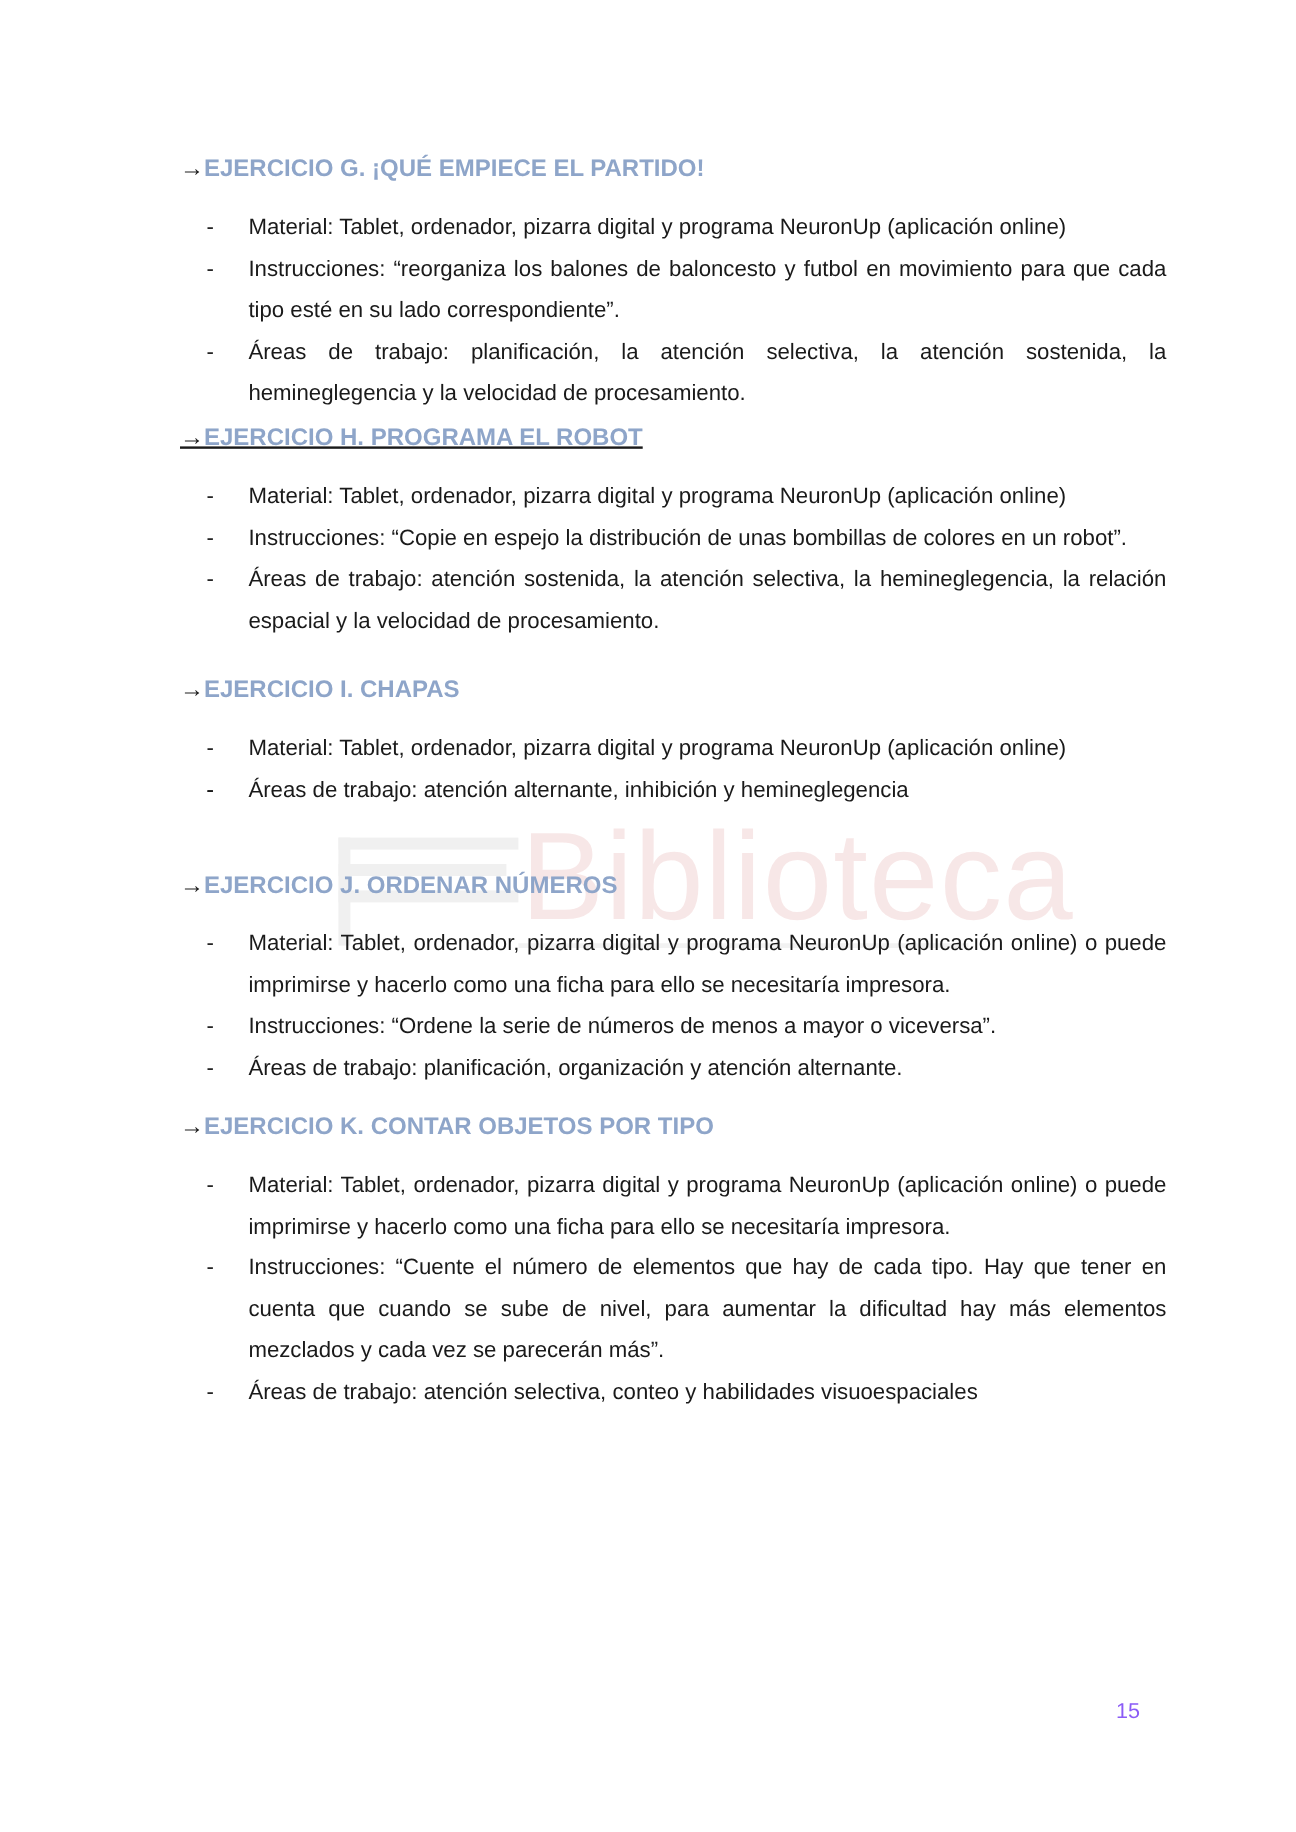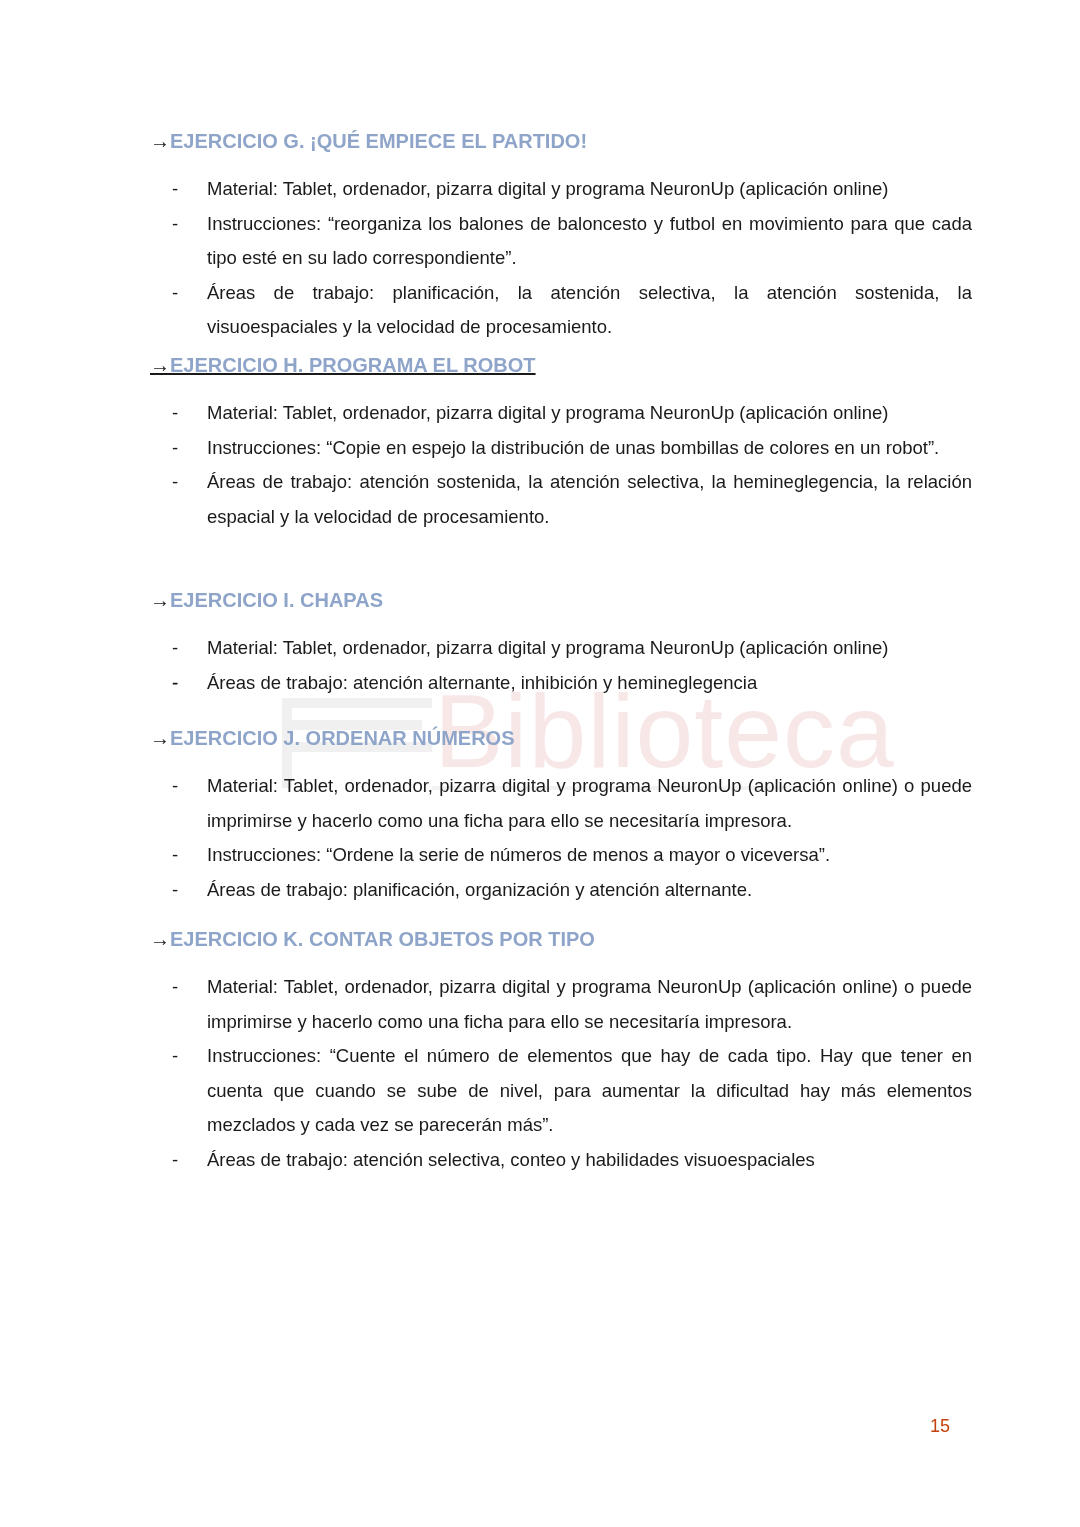--- a/index.html
+++ b/index.html
@@ -14,21 +14,21 @@
              font-family: "Liberation Sans", sans-serif; letter-spacing: 1px; }
   .wm-line { position: absolute; left: 150px; top: 96px; width: 375px; height: 4px; background: #888; }
 
   .section { position: absolute; left: 130px; width: 830px; margin-left: 20px; }
   .heading { font-size: 20px; color: #8ea5c9; margin: 0; line-height: 24px; white-space: nowrap; }
   .heading .arrow { color: #1a1a1a; }
   ul.items { list-style: none; margin: 0; padding: 0; position: absolute; left: 22px; width: 800px; }
   ul.items li { position: relative; padding-left: 35px; font-size: 18.5px; line-height: 34.5px;
                 text-align: justify; }
   ul.items li .dash { position: absolute; left: 0; top: 0; }
-  .page-num { position: absolute; left: 930px; top: 1416px; font-size: 18px; color: #c2410c;
+  .page-num { position: absolute; left: 930px; top: 1416px; font-size: 18px; color: #8b5cf6;
               font-family: "Liberation Sans", sans-serif; }
 </style>
 </head>
 <body>
 
 <div class="watermark">
   <div class="wm-bars">
     <div class="wm-vbar"></div>
     <div class="wm-bar" style="top:0; width:150px;"></div>
     <div class="wm-bar" style="top:22px; width:140px;"></div>
@@ -36,34 +36,34 @@
   </div>
   <div class="wm-text">Biblioteca</div>
   <div class="wm-line"></div>
 </div>
 
 <div class="section" style="top:129px;">
   <h2 class="heading"><span class="arrow">→</span><span>EJERCICIO G. ¡QUÉ EMPIECE EL PARTIDO!</span></h2>
   <ul class="items" style="top:43px;">
     <li><span class="dash">-</span><span>Material: Tablet, ordenador, pizarra digital y programa NeuronUp (aplicación online)</span></li>
     <li><span class="dash">-</span><span>Instrucciones: “reorganiza los balones de baloncesto y futbol en movimiento para que cada tipo esté en su lado correspondiente”.</span></li>
-    <li><span class="dash">-</span><span>Áreas de trabajo: planificación, la atención selectiva, la atención sostenida, la visuoespaciales y la velocidad de procesamiento.</span></li>
+    <li><span class="dash">-</span><span>Áreas de trabajo: planificación, la atención selectiva, la atención sostenida, la hemineglegencia y la velocidad de procesamiento.</span></li>
   </ul>
 </div>
 
 <div class="section" style="top:353px;text-decoration:underline;">
   <h2 class="heading"><span class="arrow">→</span><span>EJERCICIO H. PROGRAMA EL ROBOT</span></h2>
   <ul class="items" style="top:43px;">
     <li><span class="dash">-</span><span>Material: Tablet, ordenador, pizarra digital y programa NeuronUp (aplicación online)</span></li>
     <li><span class="dash">-</span><span>Instrucciones: “Copie en espejo la distribución de unas bombillas de colores en un robot”.</span></li>
     <li><span class="dash">-</span><span>Áreas de trabajo: atención sostenida, la atención selectiva, la hemineglegencia, la relación espacial y la velocidad de procesamiento.</span></li>
   </ul>
 </div>
 
-<div class="section" style="top:588px;">
+<div class="section" style="top:563px;">
   <h2 class="heading"><span class="arrow">→</span><span>EJERCICIO I. CHAPAS</span></h2>
   <ul class="items" style="top:43px;">
     <li><span class="dash">-</span><span>Material: Tablet, ordenador, pizarra digital y programa NeuronUp (aplicación online)</span></li>
     <li><span class="dash">-</span></li>
     <li><span class="dash">-</span><span>Áreas de trabajo: atención alternante, inhibición y hemineglegencia</span></li>
   </ul>
 </div>
 
 <div class="section" style="top:726px;">
   <h2 class="heading"><span class="arrow">→</span><span>EJERCICIO J. ORDENAR NÚMEROS</span></h2>

